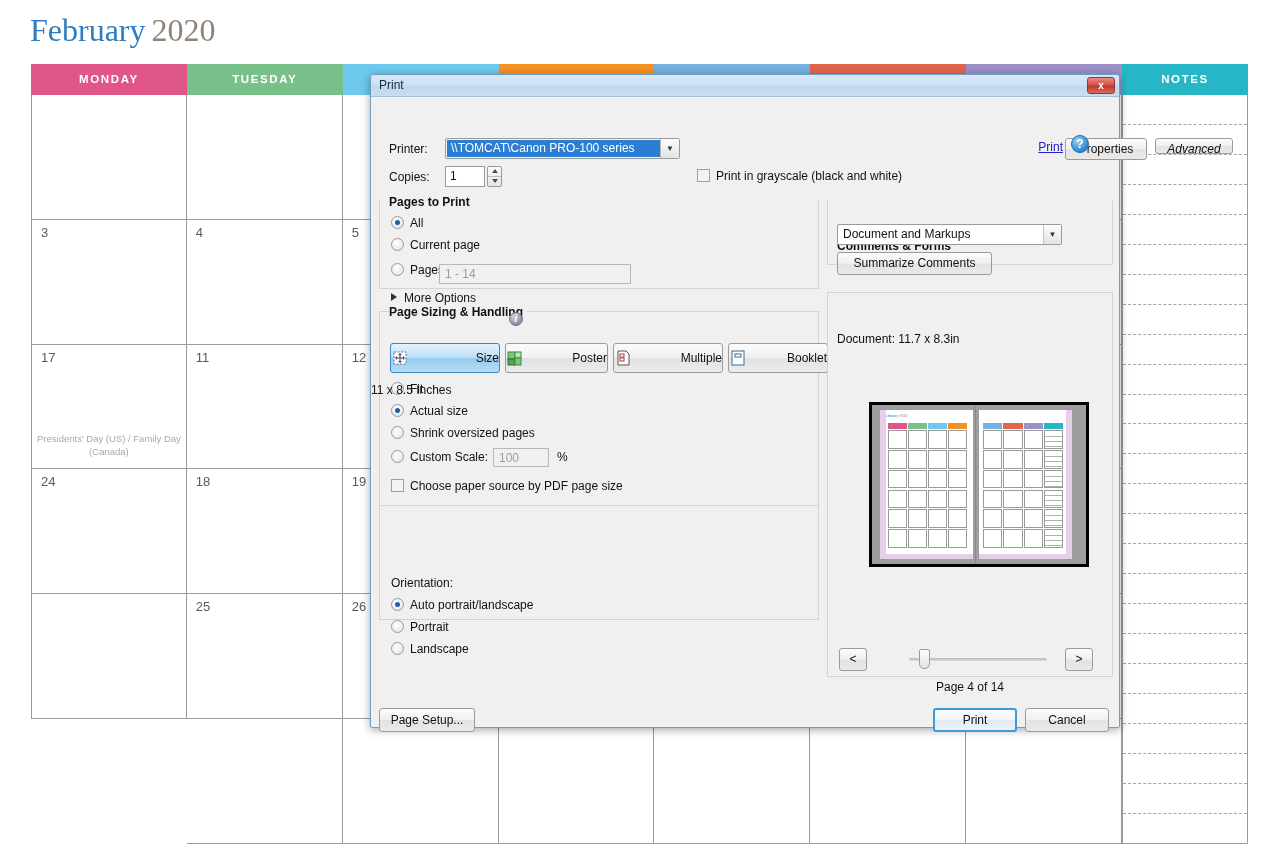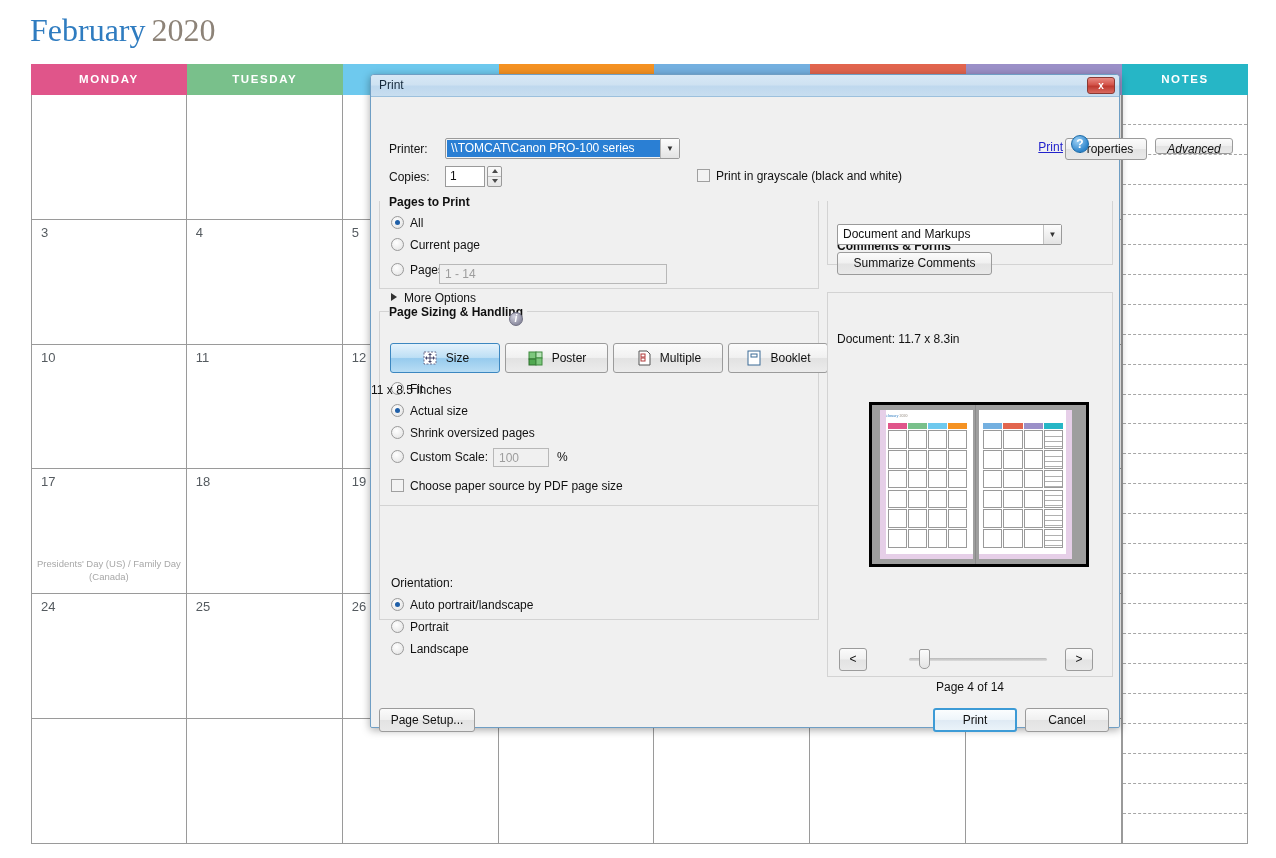--- a/index.html
+++ b/index.html
@@ -194,38 +194,38 @@
     vertical-align: -2px; margin-right: 6px; position: relative;
   }
   .radio.on::after {
     content: ''; position: absolute; left: 3px; top: 3px;
     width: 5px; height: 5px; border-radius: 50%;
     background: #1f5fa8;
   }
   .optrow { position: absolute; font-size: 12px; white-space: nowrap; }
 
   #pages-field {
-    position: absolute; left: 68px; top: 167px; width: 228px; height: 20px;
+    position: absolute; left: 68px; top: 167px; width: 192px; height: 20px;
     border: 1px solid #b8b8b8; background: #f0f0f0;
   }
   #pages-field span { position: absolute; left: 5px; top: 2px; color: #9d9d9d; font-size: 12px; }
   #more-options { position: absolute; left: 20px; top: 194px; font-size: 12px; cursor: pointer; }
   #more-options .caret {
     display: inline-block; width: 0; height: 0;
     border-top: 4px solid transparent; border-bottom: 4px solid transparent;
     border-left: 6px solid #333; margin-right: 7px; vertical-align: 1px;
   }
 
   
   .sizebtn {
     position: absolute; top: 246px; height: 30px;
     border: 1px solid #9b9b9b; border-radius: 3px;
     background: linear-gradient(to bottom,#fbfbfb 0%,#f1f1f1 48%,#e2e2e2 52%,#ececec 100%);
     font-size: 12px; cursor: pointer;
-    display: flex; align-items: center; justify-content: center; gap: 7px;
+    display: flex; align-items: center; justify-content: space-between; gap: 7px;
   }
   .sizebtn.active {
     background: linear-gradient(to bottom,#e4f2fc 0%,#bddff5 48%,#97cbee 52%,#b8ddf4 100%);
     border-color: #3c87c0;
   }
   #sb-size { left: 19px; width: 110px; }
   #sb-poster { left: 134px; width: 103px; }
   #sb-multiple { left: 242px; width: 110px; }
   #sb-booklet { left: 357px; width: 100px; }
 
@@ -321,23 +321,20 @@
   <div id="cal-title">
     <span class="month">February</span><span class="year">2020</span>
   </div>
   <div id="cal-grid">
       <div class="cal-col first" style="left: 0px; width: 155.857px;">
         <div class="cal-head" style="background: rgb(224, 85, 138);">MONDAY</div>
         <div class="cal-cells">
           <div class="cal-cell" style="height: 124.833px;"></div>
           <div class="cal-cell" style="height: 124.833px;">
             <div class="cal-daynum">3</div>
-          </div>
-          <div class="cal-cell" style="height: 124.833px;">
-            <div class="cal-daynum">10</div>
           </div>
           <div class="cal-cell" style="height: 124.833px;">
             <div class="cal-daynum">17</div>
             <div class="cal-event">Presidents' Day (US) / Family Day (Canada)</div>
           </div>
           <div class="cal-cell" style="height: 124.833px;">
             <div class="cal-daynum">24</div>
           </div>
           <div class="cal-cell" style="height: 124.833px;"></div>
         </div>

